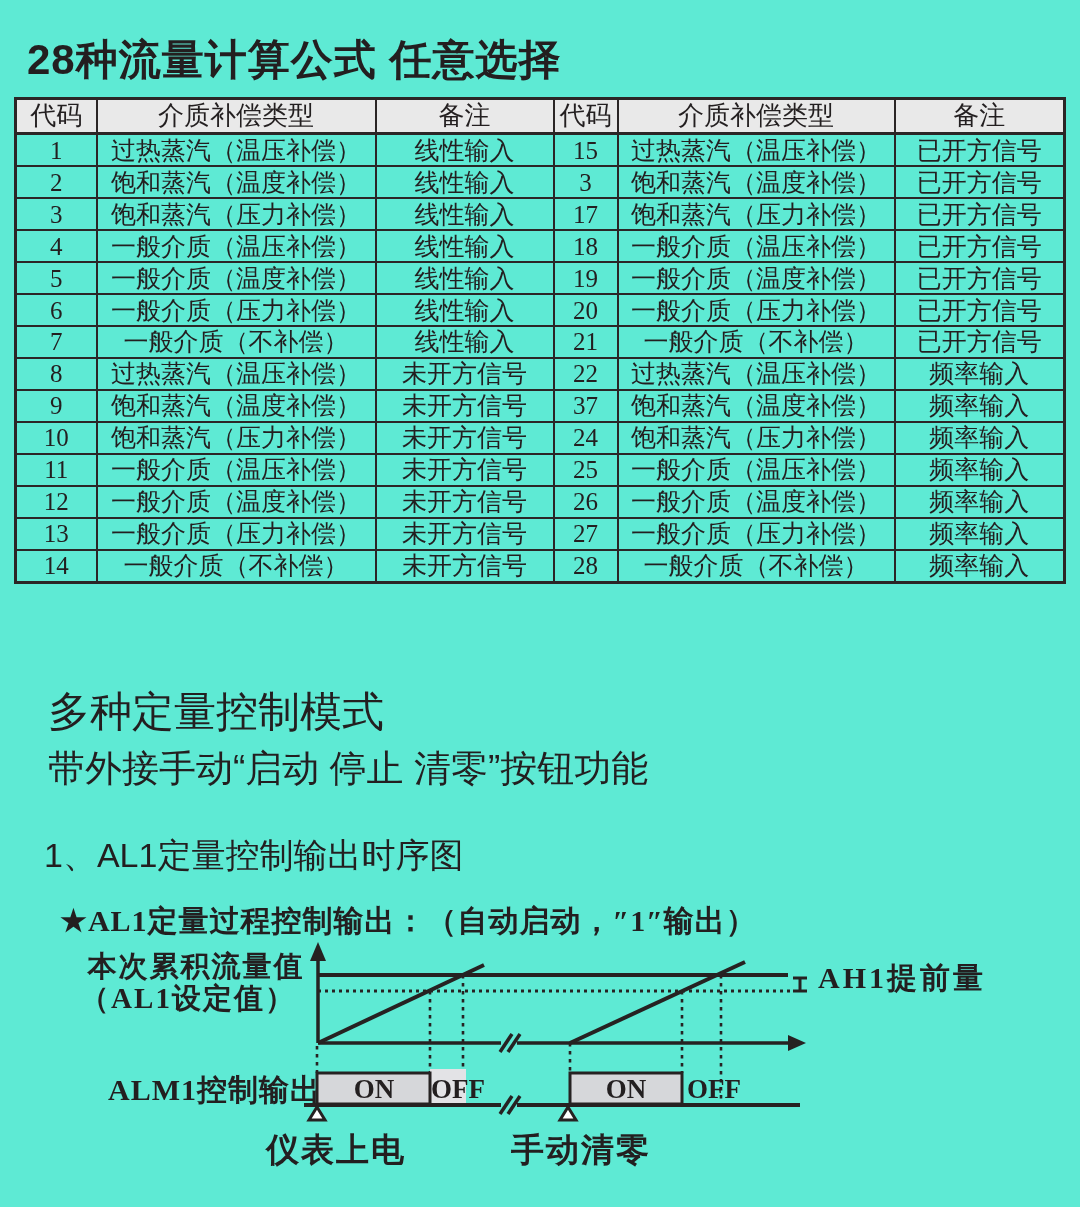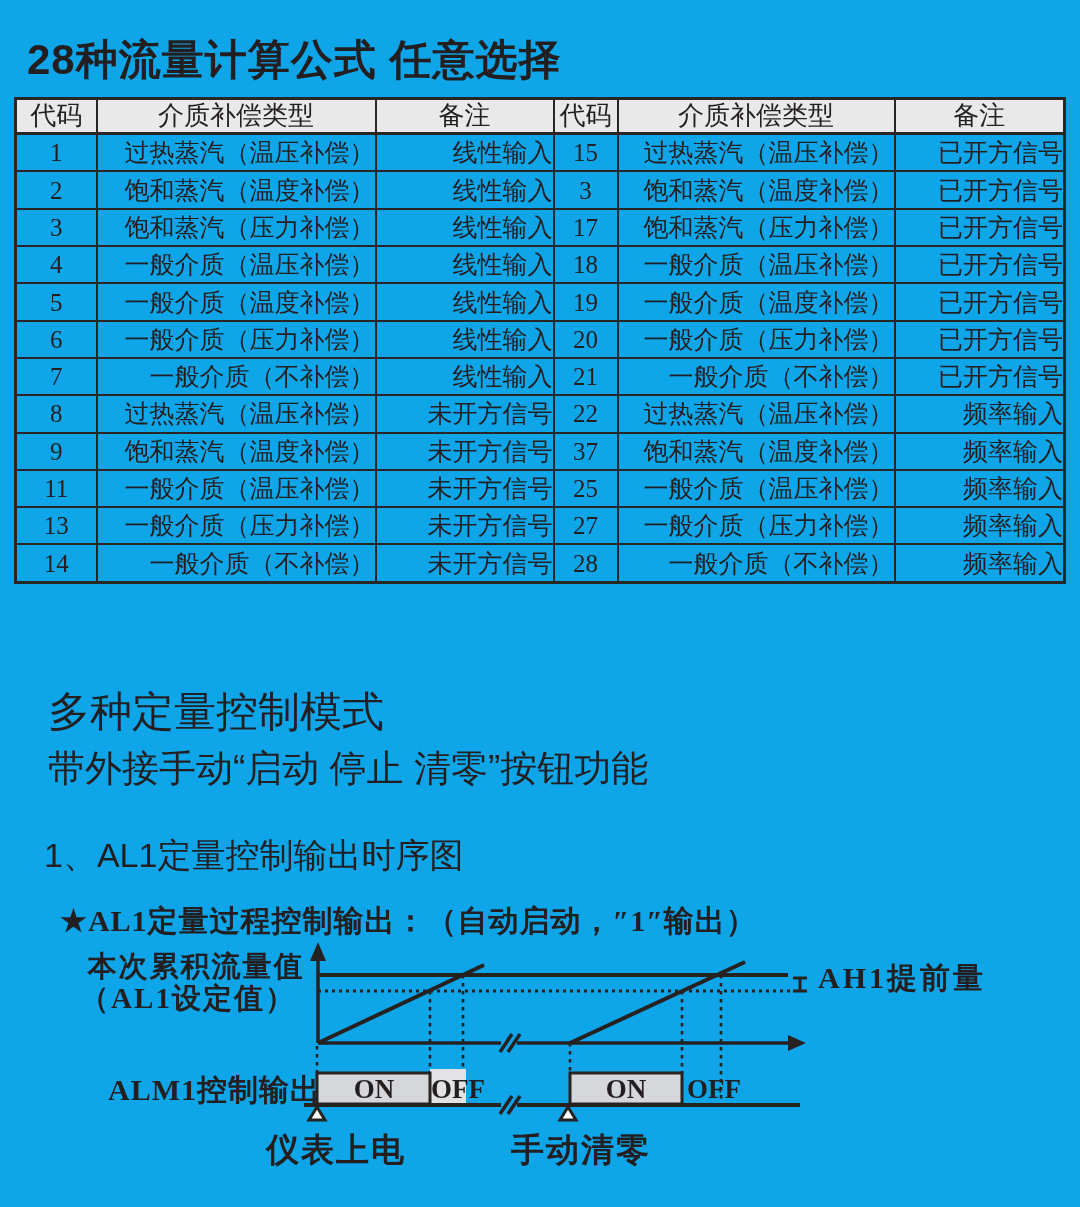--- a/index.html
+++ b/index.html
@@ -1,17 +1,17 @@
 <!DOCTYPE html>
 <html><head>
 <meta charset="utf-8">
 <style>
   html,body { margin:0; padding:0; background:#ffffff; }
   .page {
-    position:relative; width:1080px; height:1207px; background:#0ea5e9;
+    position:relative; width:1080px; height:1207px; background:#5eead4;
     font-family:"Liberation Sans","DejaVu Sans",sans-serif;
     color:#231f20; overflow:hidden;
   }
   
   .title {
     position:absolute; left:27px; top:32px;
     font-size:42px; font-weight:600; letter-spacing:1px; white-space:nowrap;
   }
   
   table.flow {
@@ -23,21 +23,21 @@
   }
   table.flow th, table.flow td {
     border:2px solid #2b2626; padding:0; line-height:1; overflow:hidden; white-space:nowrap;
   }
   table.flow thead tr { height:35px; }
   table.flow th {
     background:#e9e9e9; font-weight:normal; font-size:26px; 
     border-bottom:3px solid #2b2626;
   }
   td.num { text-align:center; }
-  td.txt { text-align:right; padding-left:9px; }
+  td.txt { text-align:center; padding-left:9px; }
   
   .h2 {
     position:absolute; left:48px; top:684px;
     font-size:42px; font-weight:normal; white-space:nowrap;
   }
   .sub {
     position:absolute; left:48px; top:744px;
     font-size:37px; font-weight:normal; white-space:nowrap;
   }
   .item {
@@ -150,25 +150,41 @@
       </tr>
       <tr>
         <td class="num">9</td>
         <td class="txt">饱和蒸汽（温度补偿）</td>
         <td class="txt">未开方信号</td>
         <td class="num">37</td>
         <td class="txt">饱和蒸汽（温度补偿）</td>
         <td class="txt">频率输入</td>
       </tr>
       <tr>
+        <td class="num">10</td>
+        <td class="txt">饱和蒸汽（压力补偿）</td>
+        <td class="txt">未开方信号</td>
+        <td class="num">24</td>
+        <td class="txt">饱和蒸汽（压力补偿）</td>
+        <td class="txt">频率输入</td>
+      </tr>
+      <tr>
         <td class="num">11</td>
         <td class="txt">一般介质（温压补偿）</td>
         <td class="txt">未开方信号</td>
         <td class="num">25</td>
         <td class="txt">一般介质（温压补偿）</td>
+        <td class="txt">频率输入</td>
+      </tr>
+      <tr>
+        <td class="num">12</td>
+        <td class="txt">一般介质（温度补偿）</td>
+        <td class="txt">未开方信号</td>
+        <td class="num">26</td>
+        <td class="txt">一般介质（温度补偿）</td>
         <td class="txt">频率输入</td>
       </tr>
       <tr>
         <td class="num">13</td>
         <td class="txt">一般介质（压力补偿）</td>
         <td class="txt">未开方信号</td>
         <td class="num">27</td>
         <td class="txt">一般介质（压力补偿）</td>
         <td class="txt">频率输入</td>
       </tr>

